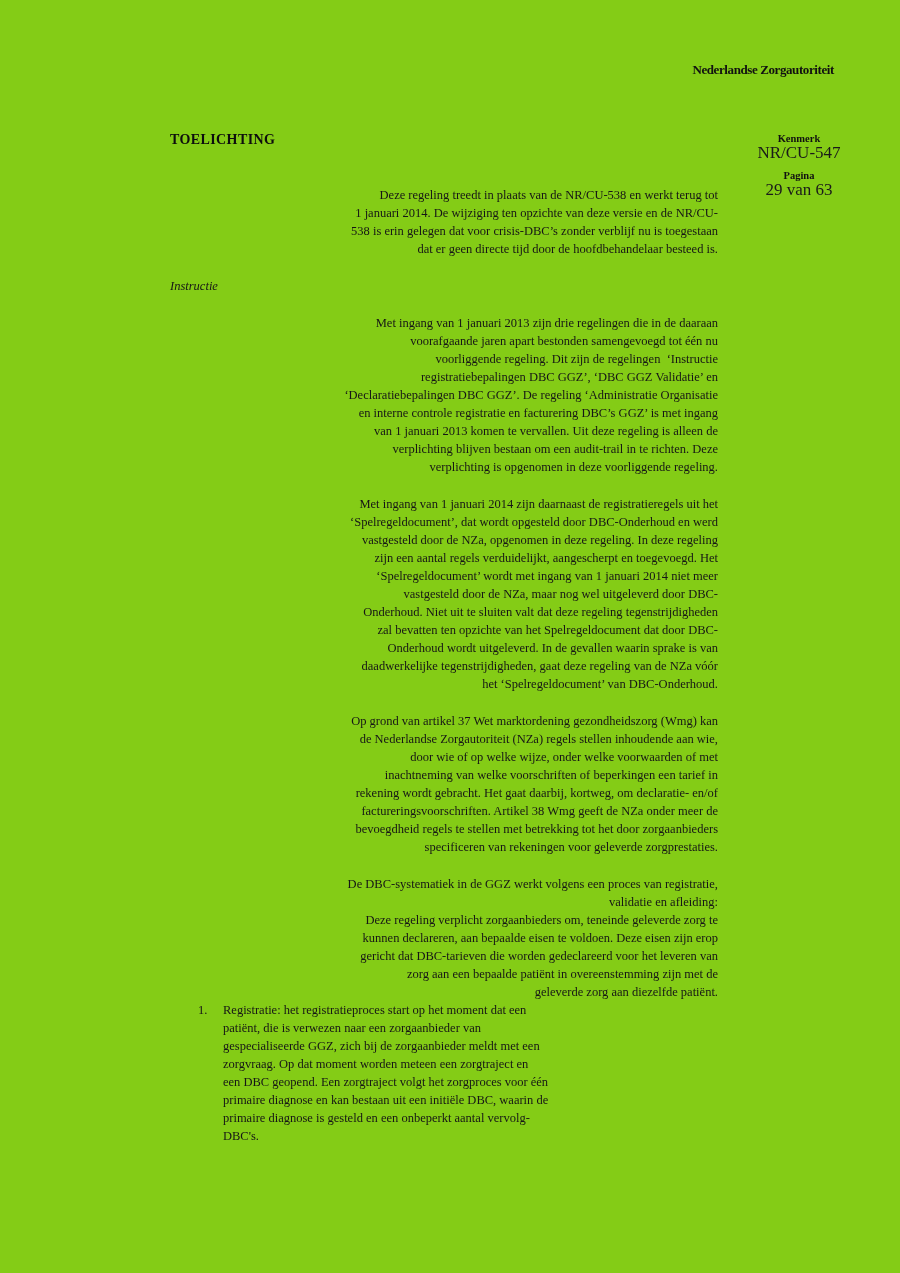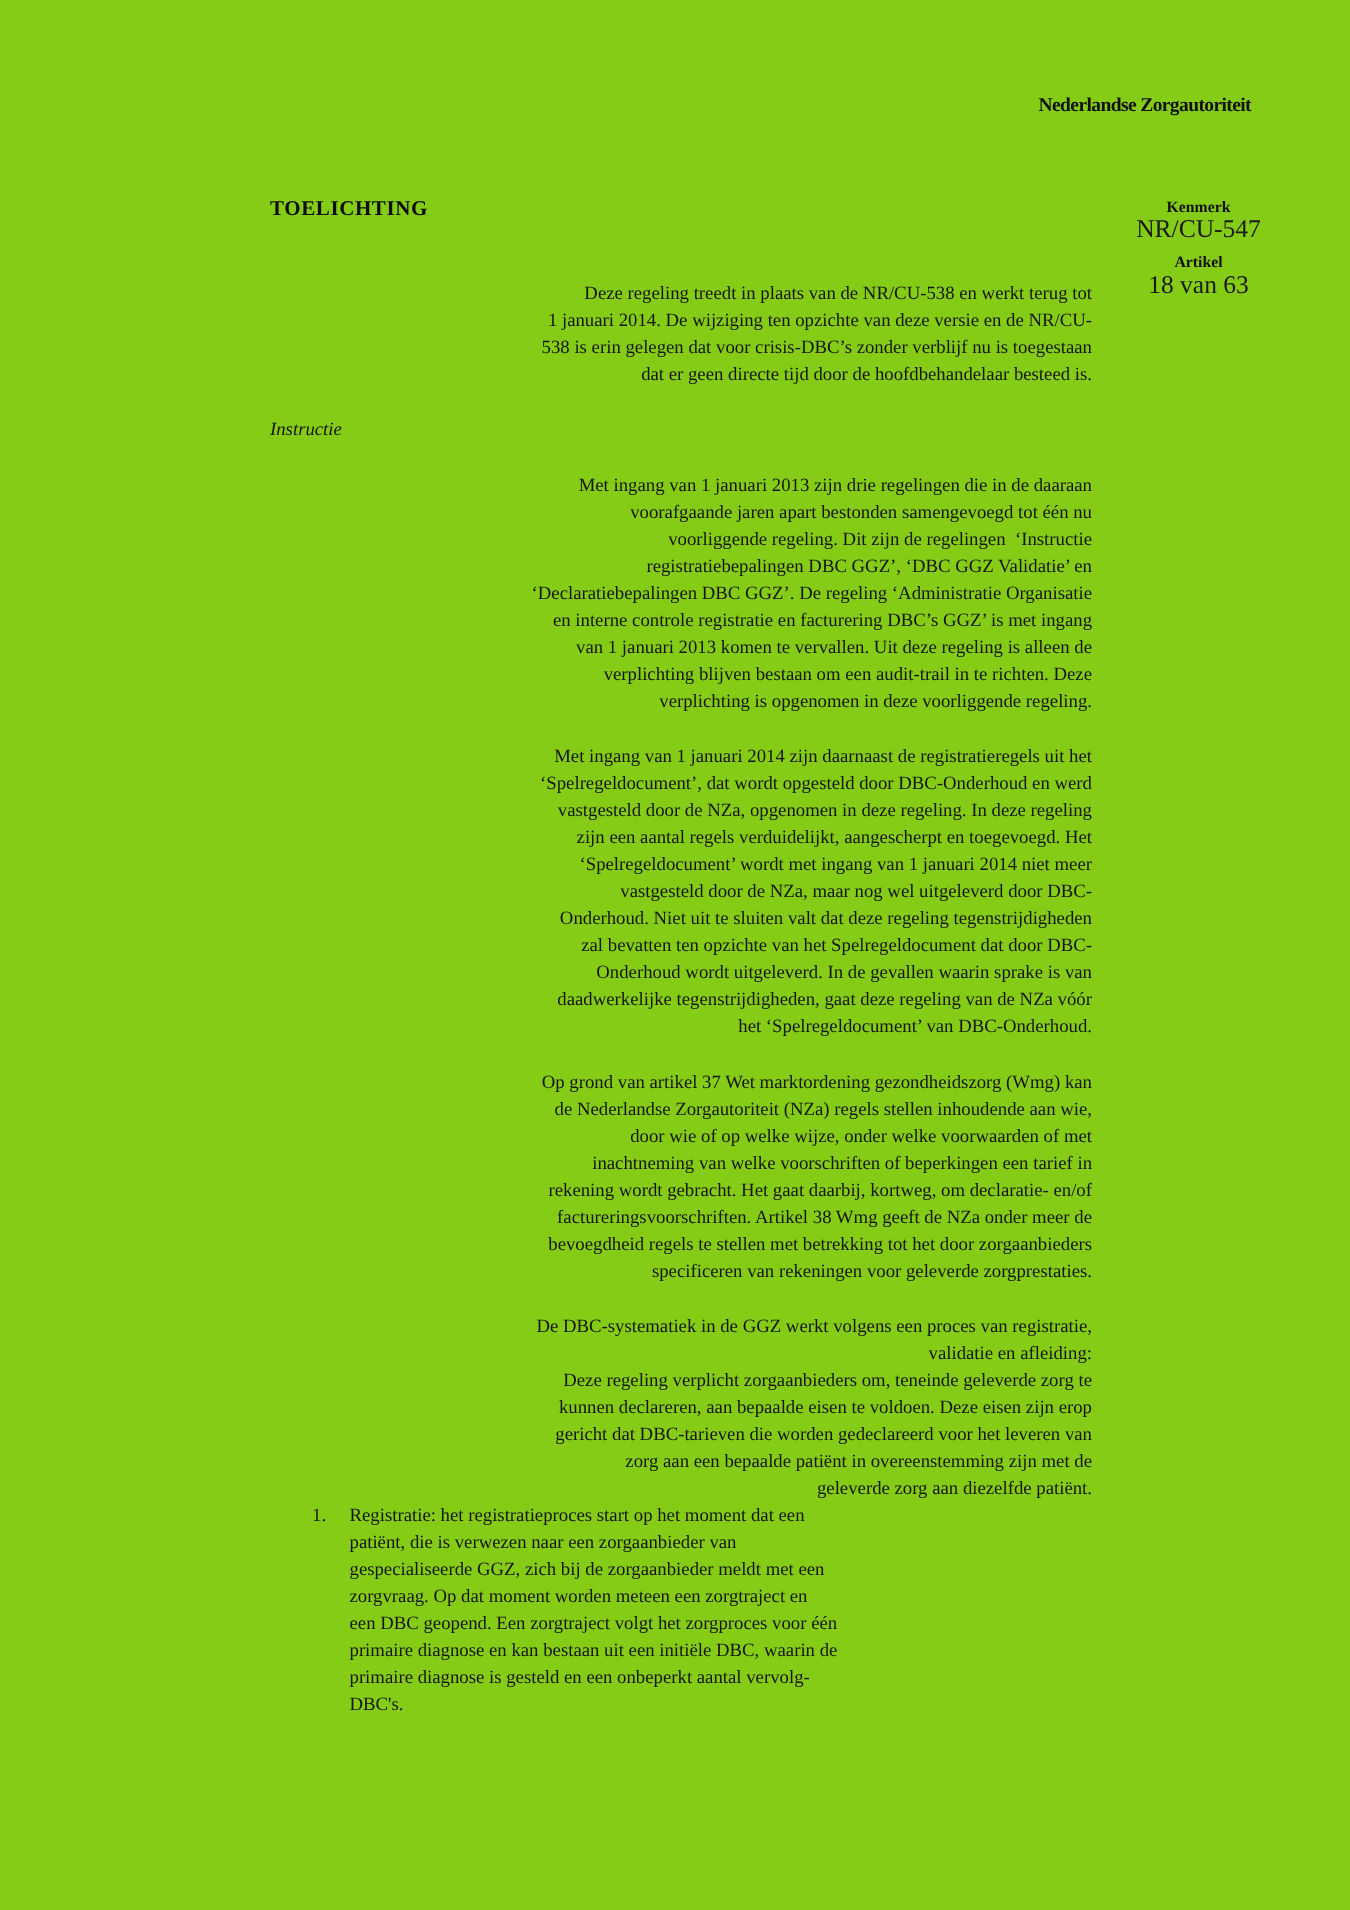--- a/index.html
+++ b/index.html
@@ -35,21 +35,21 @@
     color: #111;
   }
   .meta-value {
     font-size: 17px;
     line-height: 16px;
     color: #1a1a1a;
   }
   .meta-group { margin-bottom: 8px; text-align: center; }
   .main {
     position: absolute;
-    left: 180px;
+    left: 170px;
     top: 131px;
     width: 548px;
     font-size: 12.5px;
     line-height: 18px;
   }
   .doc-title {
     font-size: 14px;
     font-weight: bold;
     letter-spacing: 0.4px;
     line-height: 18px;
@@ -87,22 +87,22 @@
 <div class="page">
 
   <div class="org-name">Nederlandse Zorgautoriteit</div>
 
   <div class="sidebar">
     <div class="meta-group">
       <div class="meta-label">Kenmerk</div>
       <div class="meta-value">NR/CU-547</div>
     </div>
     <div class="meta-group">
-      <div class="meta-label">Artikel</div>
-      <div class="meta-value">18 van 63</div>
+      <div class="meta-label">Pagina</div>
+      <div class="meta-value">29 van 63</div>
     </div>
   </div>
 
   <div class="main">
 
     <h1 class="doc-title">TOELICHTING</h1>
 
     <p class="para">Deze regeling treedt in plaats van de NR/CU-538 en werkt terug tot
 1 januari 2014. De wijziging ten opzichte van deze versie en de NR/CU-
 538 is erin gelegen dat voor crisis-DBC’s zonder verblijf nu is toegestaan

